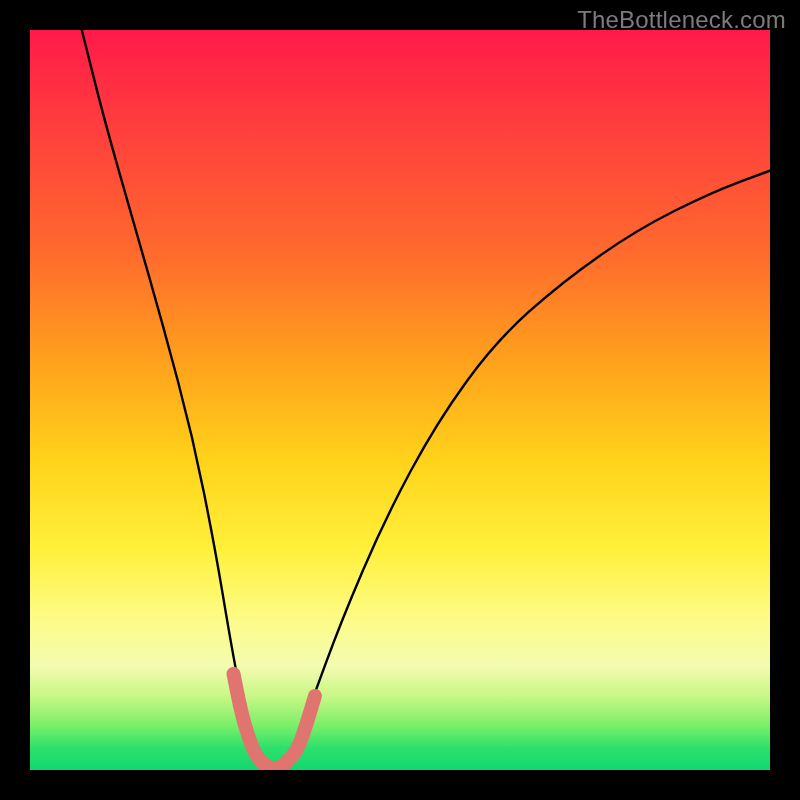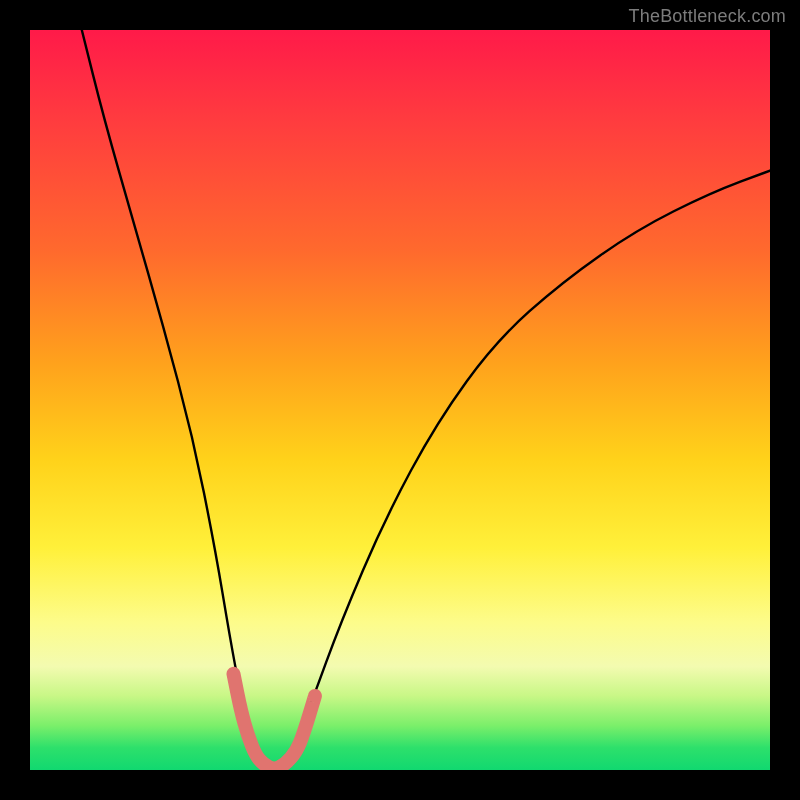--- a/index.html
+++ b/index.html
@@ -30,21 +30,21 @@
       #7bef6a 94%,
       #2de06b 97%,
       #11d870 100%
     );
   }
   .watermark {
     position: absolute;
     top: 6px;
     right: 14px;
     color: #7c7c7c;
-    font-size: 18px;
+    font-size: 24px;
     letter-spacing: 0.2px;
     font-weight: 500;
   }
   svg.curve {
     position: absolute;
     left: 0;
     top: 0;
     width: 740px;
     height: 740px;
   }

